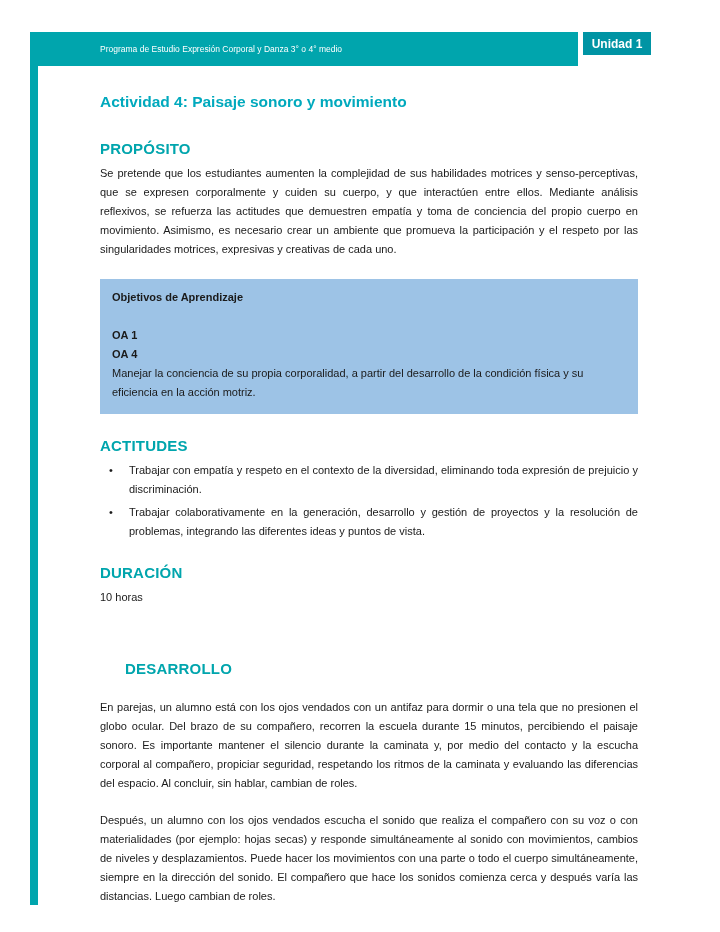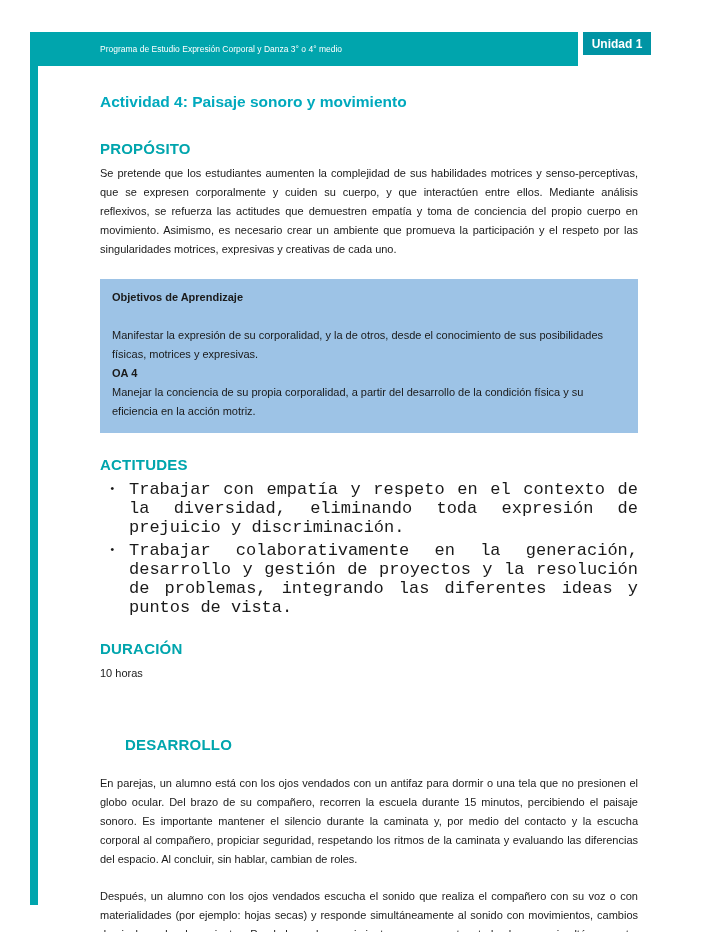--- a/index.html
+++ b/index.html
@@ -45,22 +45,22 @@
   .oa-box {
     margin-top:20px; background:#9DC3E6; padding:9px 12px 12px 12px;
     font-size:11px; line-height:19px;
   }
   .oa-title { font-weight:bold; margin-bottom:19px; }
   .oa-code  { font-weight:bold; }
   .bullet-list {
     margin-top:7px; list-style:none;
   }
   .bullet-list li {
-    position:relative; padding-left:29px; font-size:17px; line-height:19px;
-    text-align:justify; margin-bottom:4px;font-family:Liberation Mono, monospace;
+    position:relative; padding-left:29px; font-size:11px; line-height:19px;
+    text-align:justify; margin-bottom:4px;
   }
   .bullet-list li::before {
     content:"\2022"; position:absolute; left:9px; top:0; font-size:11px;
   }
   .footer-bar {
     position:absolute; left:38px; top:866px; width:613px; height:39px;
     background:#00A5AD; color:#ffffff; font-size:8.5px; line-height:12px;
     display:flex; align-items:center; padding-left:62px;
   }
   .footer-page {
@@ -85,21 +85,21 @@
 
   <div class="content">
 
     <h1 class="title">Actividad 4: Paisaje sonoro y movimiento</h1>
 
     <h2 class="sec-heading h-proposito">PROPÓSITO</h2>
     <p class="body-text mt-small">Se pretende que los estudiantes aumenten la complejidad de sus habilidades motrices y senso-perceptivas, que se expresen corporalmente y cuiden su cuerpo, y que interactúen entre ellos. Mediante análisis reflexivos, se refuerza las actitudes que demuestren empatía y toma de conciencia del propio cuerpo en movimiento. Asimismo, es necesario crear un ambiente que promueva la participación y el respeto por las singularidades motrices, expresivas y creativas de cada uno.</p>
 
     <div class="oa-box">
       <p class="oa-title">Objetivos de Aprendizaje</p>
-      <p class="oa-text">Manifestar la expresión de su corporalidad, y la de otros, desde el conocimiento de sus posibilidades físicas, motrices y expresivas.</p>
+      <p class="oa-code">OA 1</p>
       <p class="oa-code">OA 4</p>
       <p class="oa-text">Manejar la conciencia de su propia corporalidad, a partir del desarrollo de la condición física y su eficiencia en la acción motriz.</p>
     </div>
 
     <h2 class="sec-heading h-actitudes">ACTITUDES</h2>
     <ul class="bullet-list">
       <li>Trabajar con empatía y respeto en el contexto de la diversidad, eliminando toda expresión de prejuicio y discriminación.</li>
       <li>Trabajar colaborativamente en la generación, desarrollo y gestión de proyectos y la resolución de problemas, integrando las diferentes ideas y puntos de vista.</li>
     </ul>
 

